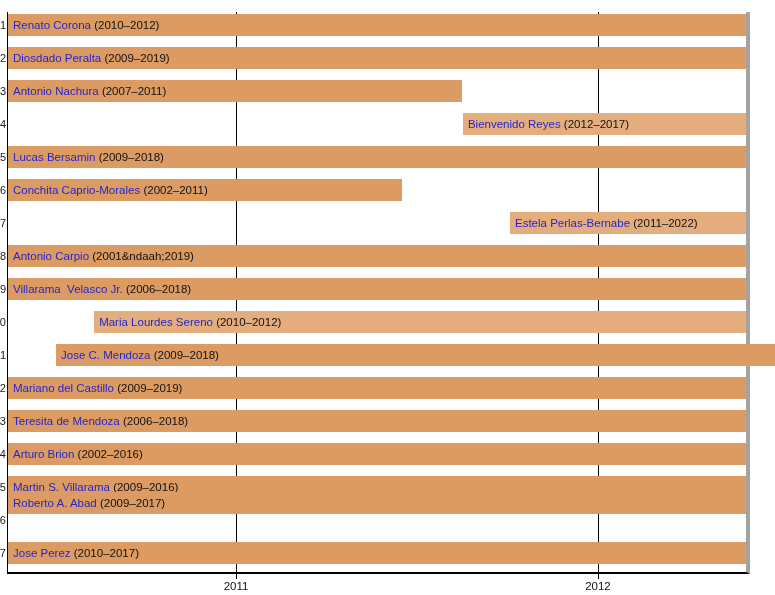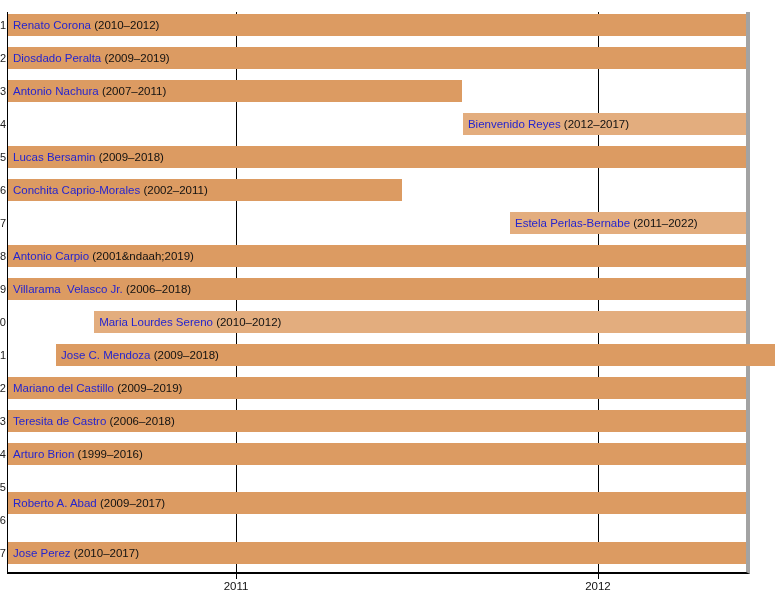--- a/index.html
+++ b/index.html
@@ -90,22 +90,23 @@
       <div class="bar dark" style="top: 68px; left: 0%; width: 61.5007%;"><span class="name">Antonio Nachura</span><span> </span><span class="years">(2007–2011)</span></div>
       <div class="bar light" style="top: 101px; left: 61.6479%; width: 38.3521%;"><span class="name">Bienvenido Reyes</span><span> </span><span class="years">(2012–2017)</span></div>
       <div class="bar dark" style="top: 134px; left: 0%; width: 100%;"><span class="name">Lucas Bersamin</span><span> </span><span class="years">(2009–2018)</span></div>
       <div class="bar dark" style="top: 167px; left: 0%; width: 53.4085%;"><span class="name">Conchita Caprio-Morales</span><span> </span><span class="years">(2002–2011)</span></div>
       <div class="bar light" style="top: 200px; left: 68.0235%; width: 31.9765%;"><span class="name">Estela Perlas-Bernabe</span><span> </span><span class="years">(2011–2022)</span></div>
       <div class="bar dark" style="top: 233px; left: 0%; width: 100%;"><span class="name">Antonio Carpio</span><span> </span><span class="years">(2001&amp;ndaah;2019)</span></div>
       <div class="bar dark" style="top: 266px; left: 0%; width: 100%;"><span class="name">Villarama  Velasco Jr.</span><span> </span><span class="years">(2006–2018)</span></div>
       <div class="bar light" style="top: 299px; left: 11.6724%; width: 88.3276%;"><span class="name">Maria Lourdes Sereno</span><span> </span><span class="years">(2010–2012)</span></div>
       <div class="bar dark" style="top: 332px; left: 0%; width: 100%; margin-left: 48px;"><span class="name">Jose C. Mendoza</span><span> </span><span class="years">(2009–2018)</span></div>
       <div class="bar dark" style="top: 365px; left: 0%; width: 100%;"><span class="name">Mariano del Castillo</span><span> </span><span class="years">(2009–2019)</span></div>
-      <div class="bar dark" style="top: 398px; left: 0%; width: 100%;"><span class="name">Teresita de Castro</span><span> </span><span class="years">(2006–2018)</span></div>
-      <div class="bar dark" style="top: 431px; left: 0%; width: 100%;"><span class="name">Arturo Brion</span><span> </span><span class="years">(1999–2016)</span></div>
+      <div class="bar dark" style="top: 398px; left: 0%; width: 100%;"><span class="name">Teresita de Mendoza</span><span> </span><span class="years">(2006–2018)</span></div>
+      <div class="bar dark" style="top: 431px; left: 0%; width: 100%;"><span class="name">Arturo Brion</span><span> </span><span class="years">(2002–2016)</span></div>
+      <div class="bar dark" style="top: 464px; left: 0%; width: 100%;"><span class="name">Martin S. Villarama</span><span> </span><span class="years">(2009–2016)</span></div>
       <div class="bar dark" style="top: 480px; left: 0%; width: 100%;"><span class="name">Roberto A. Abad</span><span> </span><span class="years">(2009–2017)</span></div>
       <div class="bar dark" style="top: 530px; left: 0%; width: 100%;"><span class="name">Jose Perez</span><span> </span><span class="years">(2010–2017)</span></div>
     </div>
   <div id="ylabels">
       <div class="ylab" style="top: 18px;">1</div>
       <div class="ylab" style="top: 51px;">2</div>
       <div class="ylab" style="top: 84px;">3</div>
       <div class="ylab" style="top: 117px;">4</div>
       <div class="ylab" style="top: 150px;">5</div>
       <div class="ylab" style="top: 183px;">6</div>

